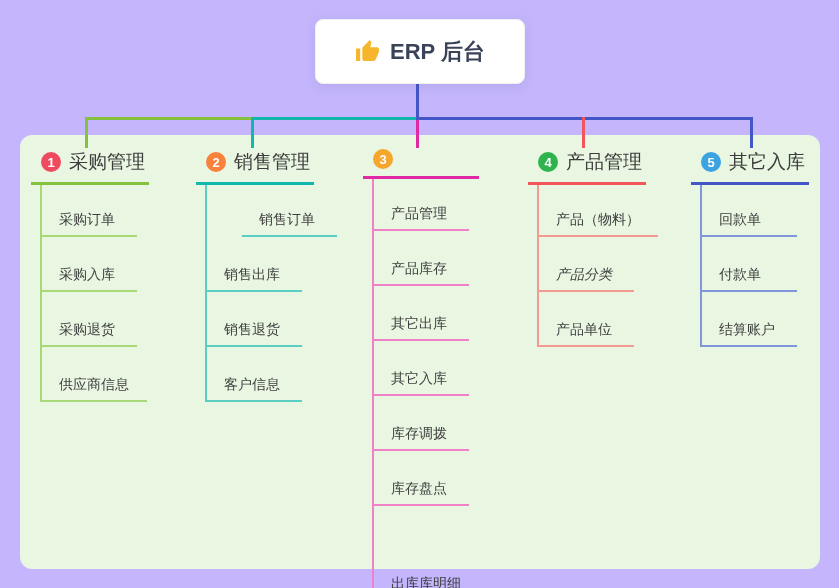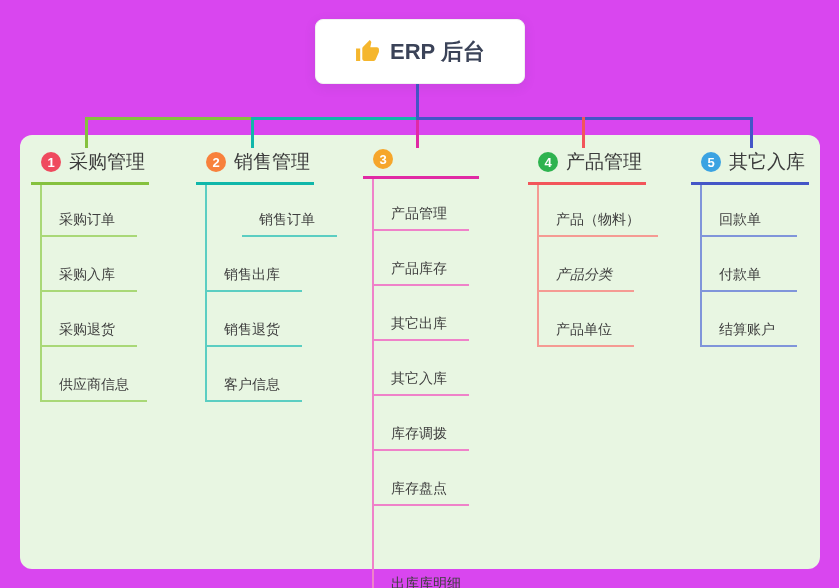--- a/index.html
+++ b/index.html
@@ -1,17 +1,17 @@
 <!DOCTYPE html>
 <html><head>
 <meta charset="utf-8">
 <style>
   html,body { margin:0; padding:0; background:#ffffff; }
   .canvas {
-    position:relative; width:839px; height:588px; background:#d946ef;
+    position:relative; width:839px; height:588px; background:#c4b5fd;
     font-family:"Liberation Sans","DejaVu Sans",sans-serif; overflow:hidden;
   }
   .panel {
     position:absolute; left:20px; top:135px; width:800px; height:434px;
     background:#e8f6e2; border-radius:12px;
   }
   .root-node {
     position:absolute; left:315px; top:19px; width:208px; height:63px;
     background:#ffffff; border-radius:8px; border:1px solid #f1f1f1;
     box-shadow:0 3px 12px rgba(60,70,90,0.10);

